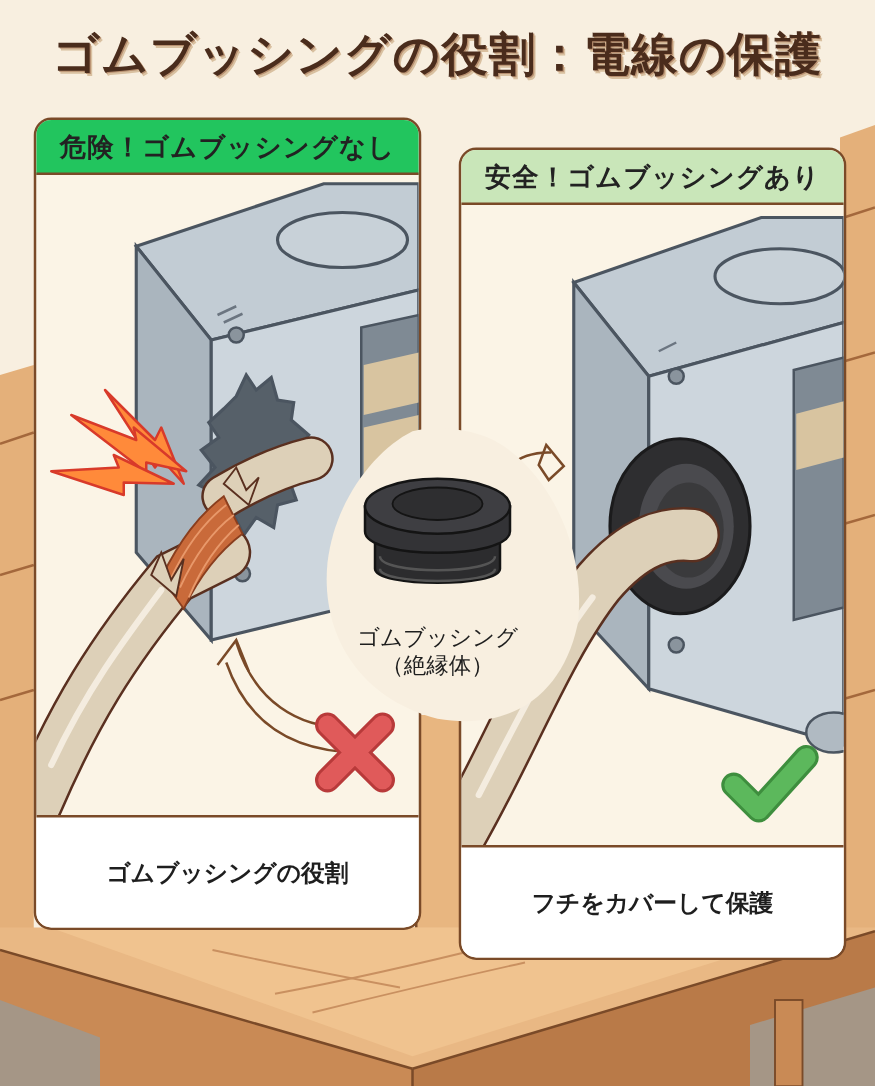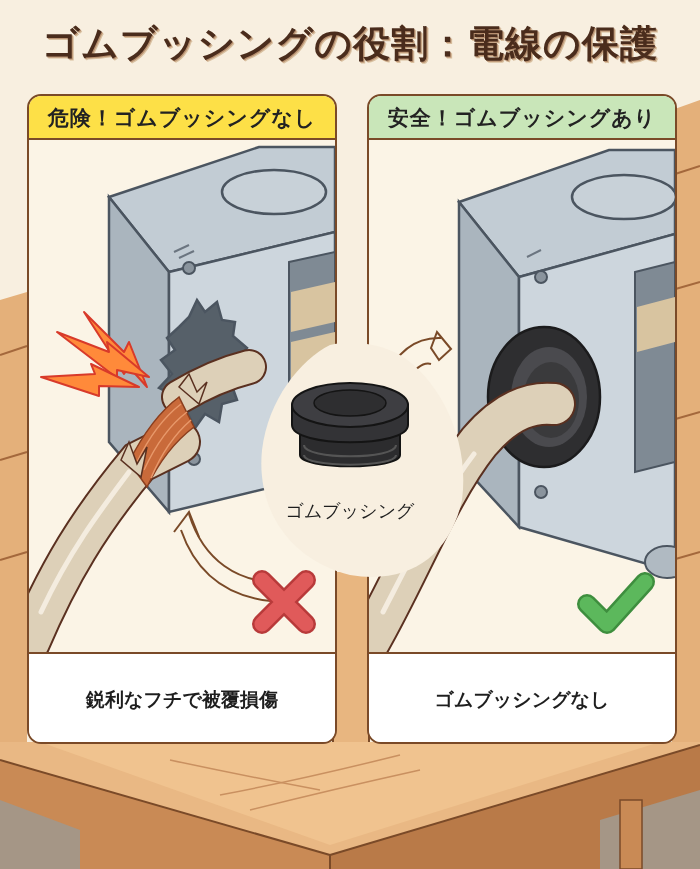--- a/index.html
+++ b/index.html
@@ -19,30 +19,30 @@
     letter-spacing: 1px;
     text-shadow: 1px 1px 0 #b89070, 2px 2px 0 #d9c0a0;
   }
 
   .panel {
     position: absolute; top: 94px; width: 310px; height: 650px;
     border: 2px solid #7a4a28; border-radius: 14px;
     background: #fbf4e6; overflow: hidden;
   }
   .panel.left { left: 27px; }
-  .panel.right { left: 367px; }
+  .panel.right { left: 367px; margin-top: 24px; }
 
   .panel-header {
     position: absolute; left: 0; top: 0; width: 100%; height: 44px;
     border-bottom: 2px solid #7a4a28;
     text-align: center; line-height: 44px;
     font-size: 21px; font-weight: bold; color: #222;
     letter-spacing: 1px;
   }
-  .panel.left .panel-header { background: #fde047; }
+  .panel.left .panel-header { background: #22c55e; }
   .panel.right .panel-header { background: #c9e6b9; }
 
   .panel-art { position: absolute; left: 0; top: 46px; width: 306px; height: 510px; }
 
   .panel-caption {
     position: absolute; left: 0; top: 556px; width: 100%; height: 92px;
     border-top: 2px solid #7a4a28; background: #ffffff;
     display: flex; flex-direction: column; align-items: center; justify-content: center;
     font-size: 19px; font-weight: bold; color: #1e1e1e; line-height: 31px;
   }
@@ -153,21 +153,21 @@
         <path d="M152 388 C170 440 210 460 260 460"></path>
       </g>
 
       <g transform="translate(255 460)">
         <path d="M-22 -22 L22 22 M22 -22 L-22 22" stroke="#b83a3a" stroke-width="20" stroke-linecap="round"></path>
         <path d="M-22 -22 L22 22 M22 -22 L-22 22" stroke="#e05a5a" stroke-width="15" stroke-linecap="round"></path>
       </g>
     </svg>
 
     <div class="panel-caption">
-      <span>鋭利なフチで被覆損傷</span>
+      <span>ゴムブッシングの役割</span>
     </div>
   </section>
 
   <section class="panel right">
     <div class="panel-header">安全！ゴムブッシングあり</div>
 
     <svg class="panel-art" viewBox="0 0 306 510">
       <polygon points="255,130 306,115 306,340 255,355" fill="#e4b07a"></polygon>
       <g stroke="#4b5560" stroke-width="2.5">
         <polygon points="90,60 240,8 306,8 306,92 150,135" fill="#c2ccd4"></polygon>
@@ -198,33 +198,34 @@
         <path d="M62 206 L68 190 L82 207 L70 218 Z"></path>
       </g>
 
       <g transform="translate(248 462)">
         <path d="M-30 0 L-10 20 L28 -22" stroke="#3e8e3e" stroke-width="20" stroke-linecap="round" stroke-linejoin="round" fill="none"></path>
         <path d="M-30 0 L-10 20 L28 -22" stroke="#5cb85c" stroke-width="15" stroke-linecap="round" stroke-linejoin="round" fill="none"></path>
       </g>
     </svg>
 
     <div class="panel-caption">
-      <span>ゴムブッシングなし</span>
+      <span>フチをカバーして保護</span>
     </div>
   </section>
 
   <svg class="overlay-svg" viewBox="0 0 700 869">
     <path d="M330 345 C300 360 268 400 262 450 C256 510 290 560 350 575 C410 585 450 555 462 500 C470 440 440 380 400 355 C380 343 350 340 330 345 Z" fill="#f8efe0"></path>
     <g>
       <path d="M300 430 L300 455 C300 470 400 470 400 455 L400 430 Z" fill="#2c2c2e" stroke="#141414" stroke-width="2"></path>
       <path d="M304 445 C304 460 396 460 396 445" stroke="#555" stroke-width="2" fill="none"></path>
       <path d="M304 455 C304 468 396 468 396 455" stroke="#555" stroke-width="2" fill="none"></path>
       <path d="M292 405 L292 425 C292 448 408 448 408 425 L408 405 Z" fill="#333336" stroke="#141414" stroke-width="2"></path>
       <ellipse cx="350" cy="405" rx="58" ry="22" fill="#3e3e42" stroke="#141414" stroke-width="2"></ellipse>
       <ellipse cx="350" cy="403" rx="36" ry="13" fill="#2e2e30" stroke="#141414" stroke-width="1.5"></ellipse>
     </g>
   </svg>
 
   <div class="bushing-label">
     <div>ゴムブッシング</div>
+    <div>（絶縁体）</div>
   </div>
 
 </div>
 
 </body></html>

